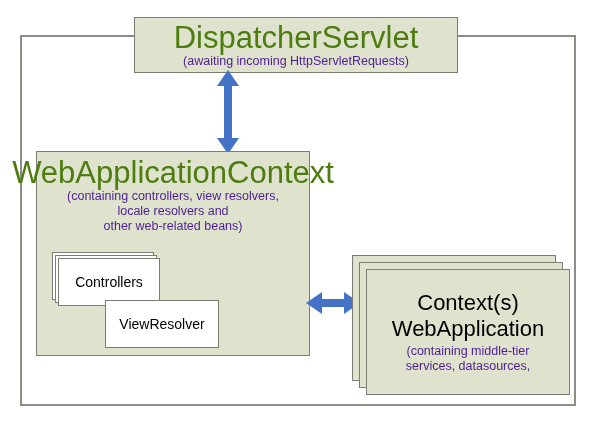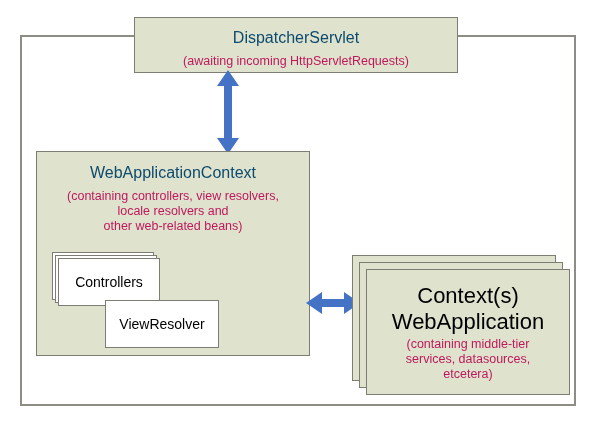--- a/index.html
+++ b/index.html
@@ -36,35 +36,35 @@
     display: flex;
     flex-direction: column;
     align-items: center;
     justify-content: center;
     text-align: center;
   }
   .box-green { background: #dfe3cd; }
   .box-white { background: #ffffff; }
 
   .title-lg {
-    font-size: 16px;
+    font-size: 31px;
     line-height: 28px;
-    color: #0c4a6e;
+    color: #4d7c0f;
     white-space: nowrap;
   }
   .title-md {
     font-size: 22px;
     line-height: 26px;
     color: #000000;
     white-space: nowrap;
   }
   .subtitle {
     font-size: 12.5px;
     line-height: 15px;
-    color: #be185d;
+    color: #4c1d95;
     margin-top: 2px;
   }
   .label-sm {
     font-size: 14px;
     line-height: 16px;
     color: #000000;
     white-space: nowrap;
   }
 
   
@@ -174,18 +174,17 @@
 
   <div id="root-context-stack">
     <div class="stack-back" id="root-back2"></div>
     <div class="stack-back" id="root-back1"></div>
     <div id="root-front">
       <div class="title-md">Context(s)</div>
       <div class="title-md">WebApplication</div>
       <div class="subtitle">
         <div>(containing middle-tier</div>
         <div>services, datasources,</div>
-        <div>etcetera)</div>
       </div>
     </div>
   </div>
 
 </div>
 
 </body></html>

